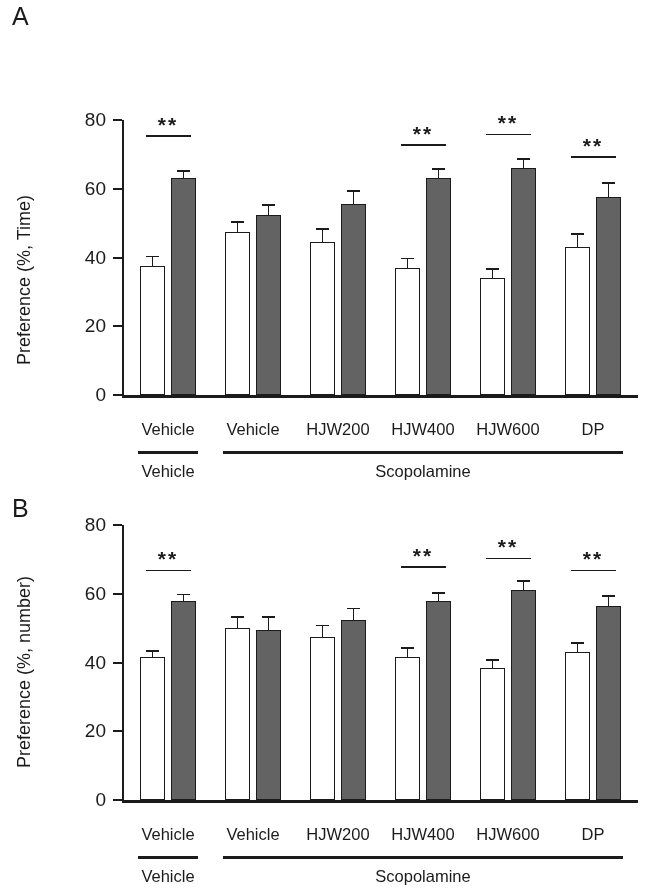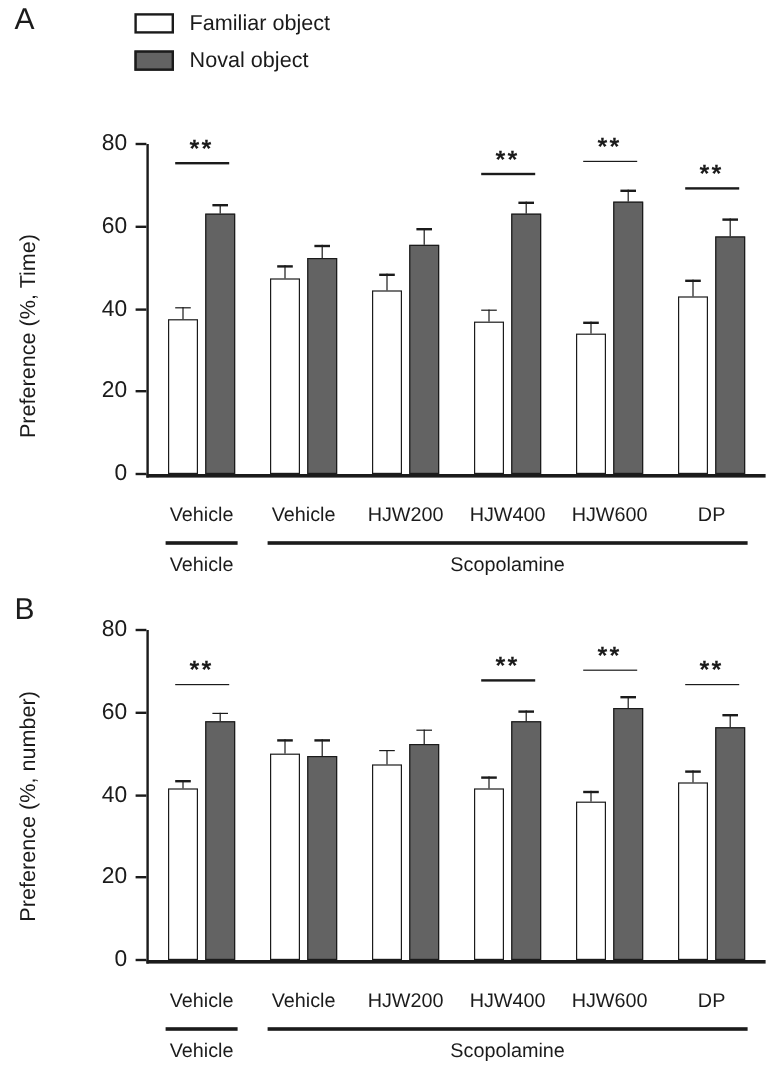--- a/index.html
+++ b/index.html
@@ -40,28 +40,20 @@
   .group-label{position:absolute; top:342px; text-align:center; font-size:16.5px; white-space:nowrap;}
 </style>
 </head>
 <body>
 
 <div class="figure">
 
   <div class="panel-letter" style="top:2px;">A</div>
 
   <div class="legend">
-    <div class="legend-row" style="top:8px;">
-      <span class="swatch swatch-familiar"></span>
-      <span class="legend-label">Familiar object</span>
-    </div>
-    <div class="legend-row" style="top:39px;">
-      <span class="swatch swatch-novel"></span>
-      <span class="legend-label">Noval object</span>
-    </div>
   </div>
 
   <div class="ylabel" style="left:24px; top:280px;">Preference (%, Time)</div>
   <div class="plot" id="plotA" style="top:120px;">
       <div class="ytick" style="bottom: -1px;"></div>
       <div class="ytick-label" style="bottom: -11px;">0</div>
       <div class="ytick" style="bottom: 67.75px;"></div>
       <div class="ytick-label" style="bottom: 57.75px;">20</div>
       <div class="ytick" style="bottom: 136.5px;"></div>
       <div class="ytick-label" style="bottom: 126.5px;">40</div>

